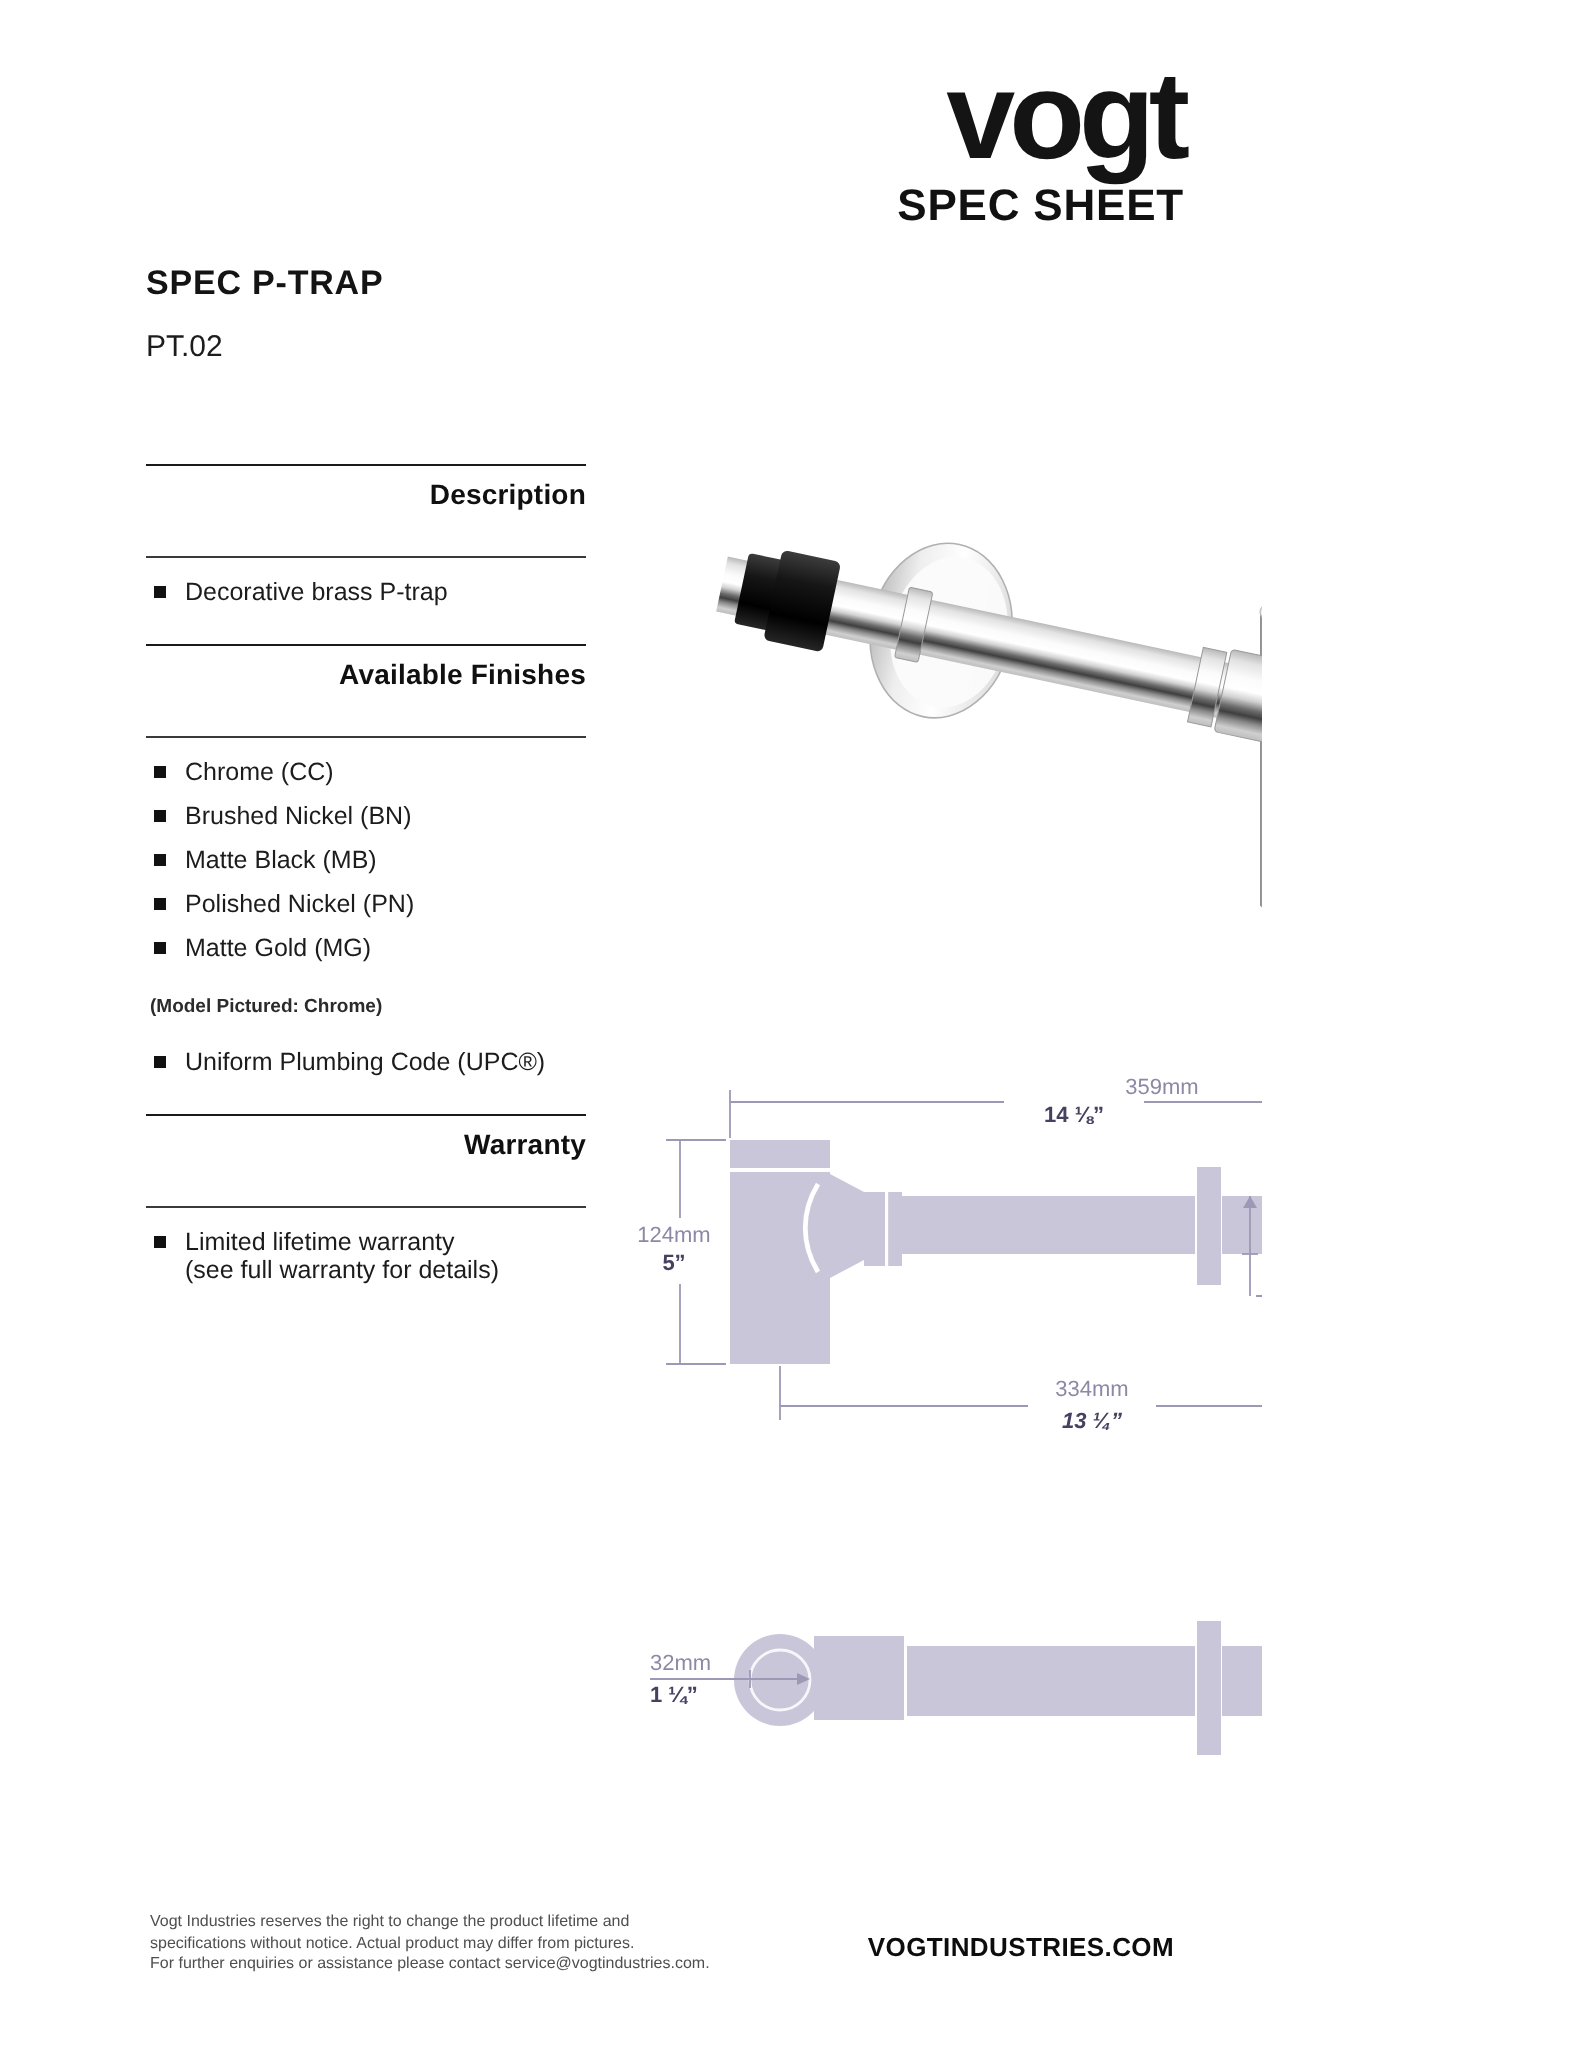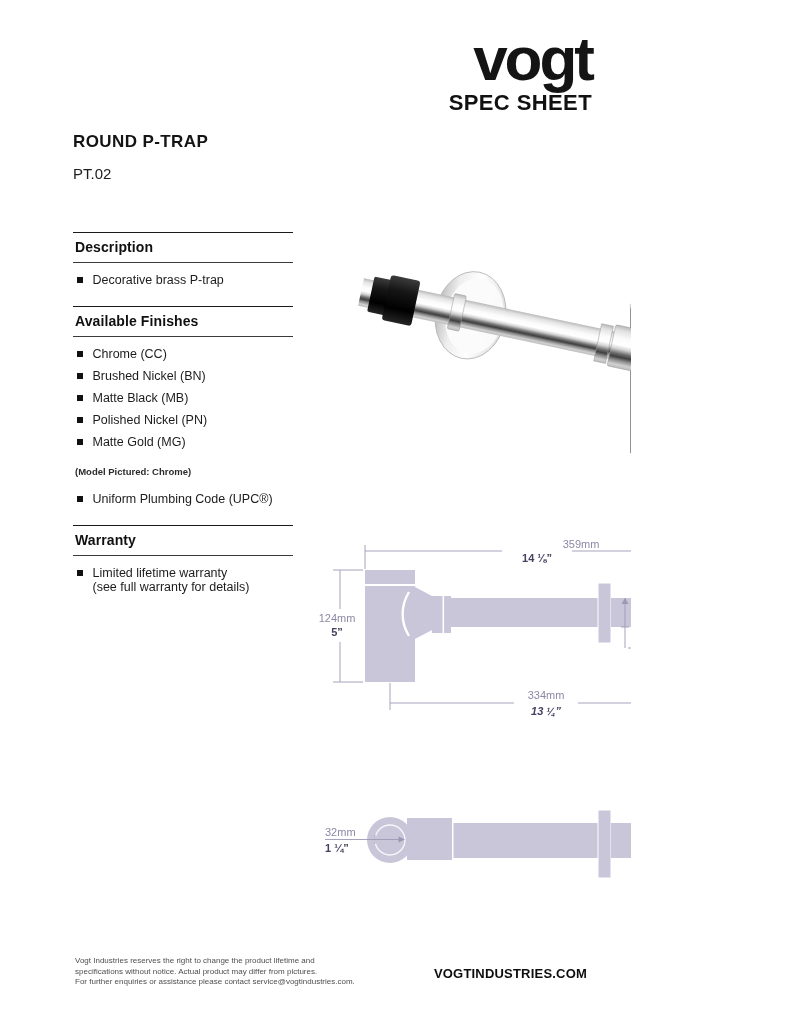--- a/index.html
+++ b/index.html
@@ -12,21 +12,21 @@
   .logo { font-size:62px; font-weight:900; letter-spacing:-3px; line-height:58px; color:#141414; }
   .sheet-label { font-size:22px; font-weight:bold; letter-spacing:.4px; color:#111; margin-top:2px; }
   .product-head { position:absolute; left:73px; top:132px; }
   .product-name { font-size:17px; font-weight:bold; letter-spacing:.4px; color:#141414; }
   .product-code { font-size:15px; font-weight:400; color:#1c1c1c; margin-top:13px; }
 
   
   .specs { position:absolute; left:73px; top:232px; width:220px; }
   .specs h2 { font-size:14px; font-weight:bold; color:#101010; letter-spacing:.1px;
               border-top:1.5px solid #1a1a1a; border-bottom:1px solid #3a3a3a;
-              padding:6px 0 7px 2px; }
+              padding:6px 0 23px 2px;text-align:right; }
   .specs ul { list-style:none; margin:8px 0 13px 0; }
   .specs li { display:flex; align-items:flex-start; font-size:12.5px; color:#1c1c1c;
               padding:2px 0 6px 2px; line-height:14px; }
   .sq { flex:0 0 auto; width:5.5px; height:5.5px; background:#111; margin:4px 10px 0 2px; }
   .note { font-size:9.5px; color:#2b2b2b; margin:-2px 0 13px 2px;font-weight:bold; }
   .cont-line { display:block; }
 
   
   .side-view { position:absolute; left:310px; top:530px; width:460px; height:200px; }
   .top-view  { position:absolute; left:310px; top:790px; width:460px; height:110px; }
@@ -43,21 +43,21 @@
 </head>
 <body>
 
 <div class="page">
 
   <div class="brand">
     <div class="logo">vogt</div>
     <div class="sheet-label">SPEC SHEET</div>
   </div>
   <div class="product-head">
-    <div class="product-name">ROUND P-TRAP</div>
+    <div class="product-name">SPEC P-TRAP</div>
     <div class="product-code">PT.02</div>
   </div>
 
   <div class="specs">
 
     <section>
       <h2>Description</h2>
       <ul>
         <li>
             <span class="sq"></span>

